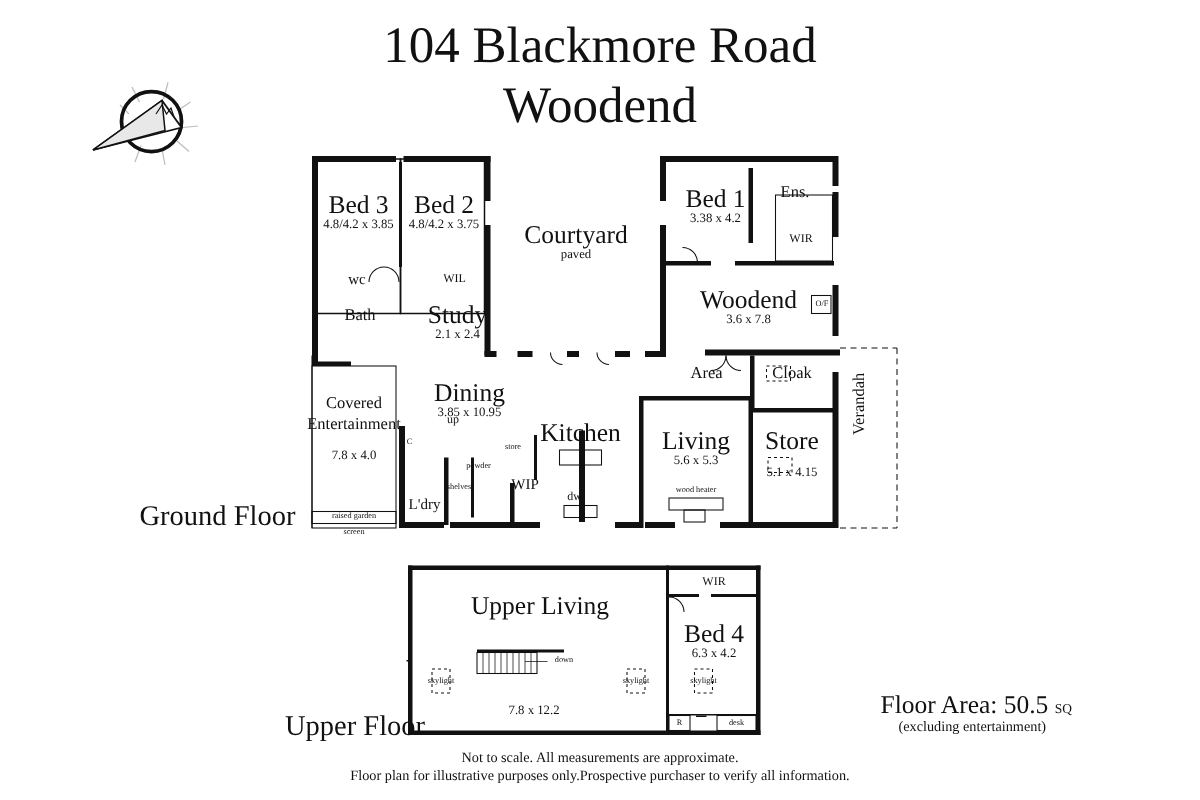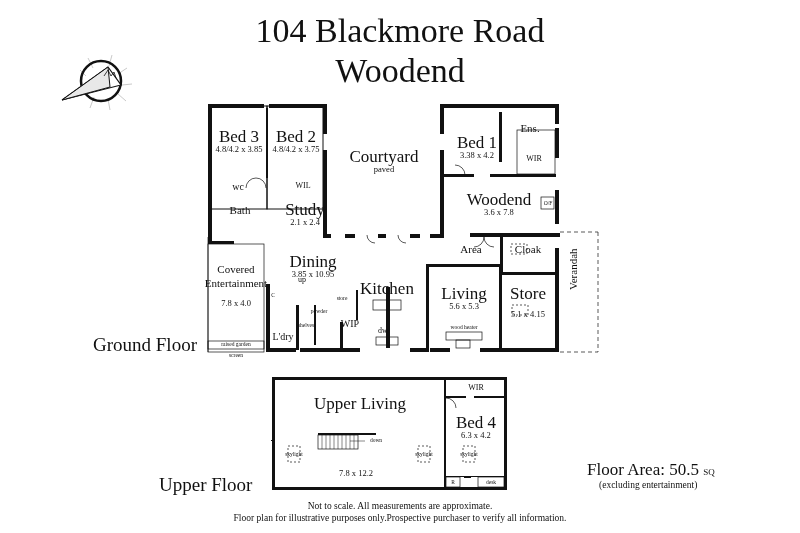--- a/index.html
+++ b/index.html
@@ -167,21 +167,21 @@
   <div class="rd">4.8/4.2 x 3.85</div>
 </div>
 <div class="room" style="left:296px;top:130px;">
   <div class="rn">Bed 2</div>
   <div class="rd">4.8/4.2 x 3.75</div>
 </div>
 <div class="room" style="left:384px;top:150px;">
   <div class="rn">Courtyard</div>
   <div class="rd">paved</div>
 </div>
-<div class="room" style="left:477px;top:136px;">
+<div class="room" style="left:477px;top:126px;">
   <div class="rn">Bed 1</div>
   <div class="rd">3.38 x 4.2</div>
 </div>
 <div class="room rn" style="left:530px;top:121px;font-size:11px;">Ens.</div>
 <div class="room sm" style="left:534px;top:155px;font-size:8px;">WIR</div>
 <div class="room rn" style="left:238px;top:180px;font-size:10px;">wc</div>
 <div class="room sm" style="left:303px;top:182px;font-size:8px;">WIL</div>
 <div class="room rn" style="left:240px;top:203px;font-size:11px;">Bath</div>
 <div class="room" style="left:305px;top:203px;">
   <div class="rn">Study</div>
@@ -234,21 +234,21 @@
 <div class="room tiny" style="left:424px;top:451px;">skylight</div>
 <div class="room tiny" style="left:469px;top:451px;">skylight</div>
 <div class="room sm" style="left:476px;top:384px;font-size:8px;">WIR</div>
 <div class="room" style="left:476px;top:416px;">
   <div class="rn">Bed 4</div>
   <div class="rd">6.3 x 4.2</div>
 </div>
 <div class="room tiny" style="left:453px;top:479px;">R</div>
 <div class="room tiny" style="left:491px;top:479px;">desk</div>
 
-<div class="abs floor-label" style="left:159px;top:474px;">Upper Floor</div>
+<div class="abs floor-label" style="left:190px;top:474px;">Upper Floor</div>
 
 <div class="abs area" style="left:587px;top:460px;">
   <span>Floor Area: 50.5</span>
   <small>SQ</small>
 </div>
 <div class="abs" style="left:599px;top:480px;font-size:9.5px;white-space:nowrap;">(excluding entertainment)</div>
 
 <div class="abs note" style="top:500px;">Not to scale. All measurements are approximate.</div>
 <div class="abs note" style="top:512px;">Floor plan for illustrative purposes only.Prospective purchaser to verify all information.</div>
 

